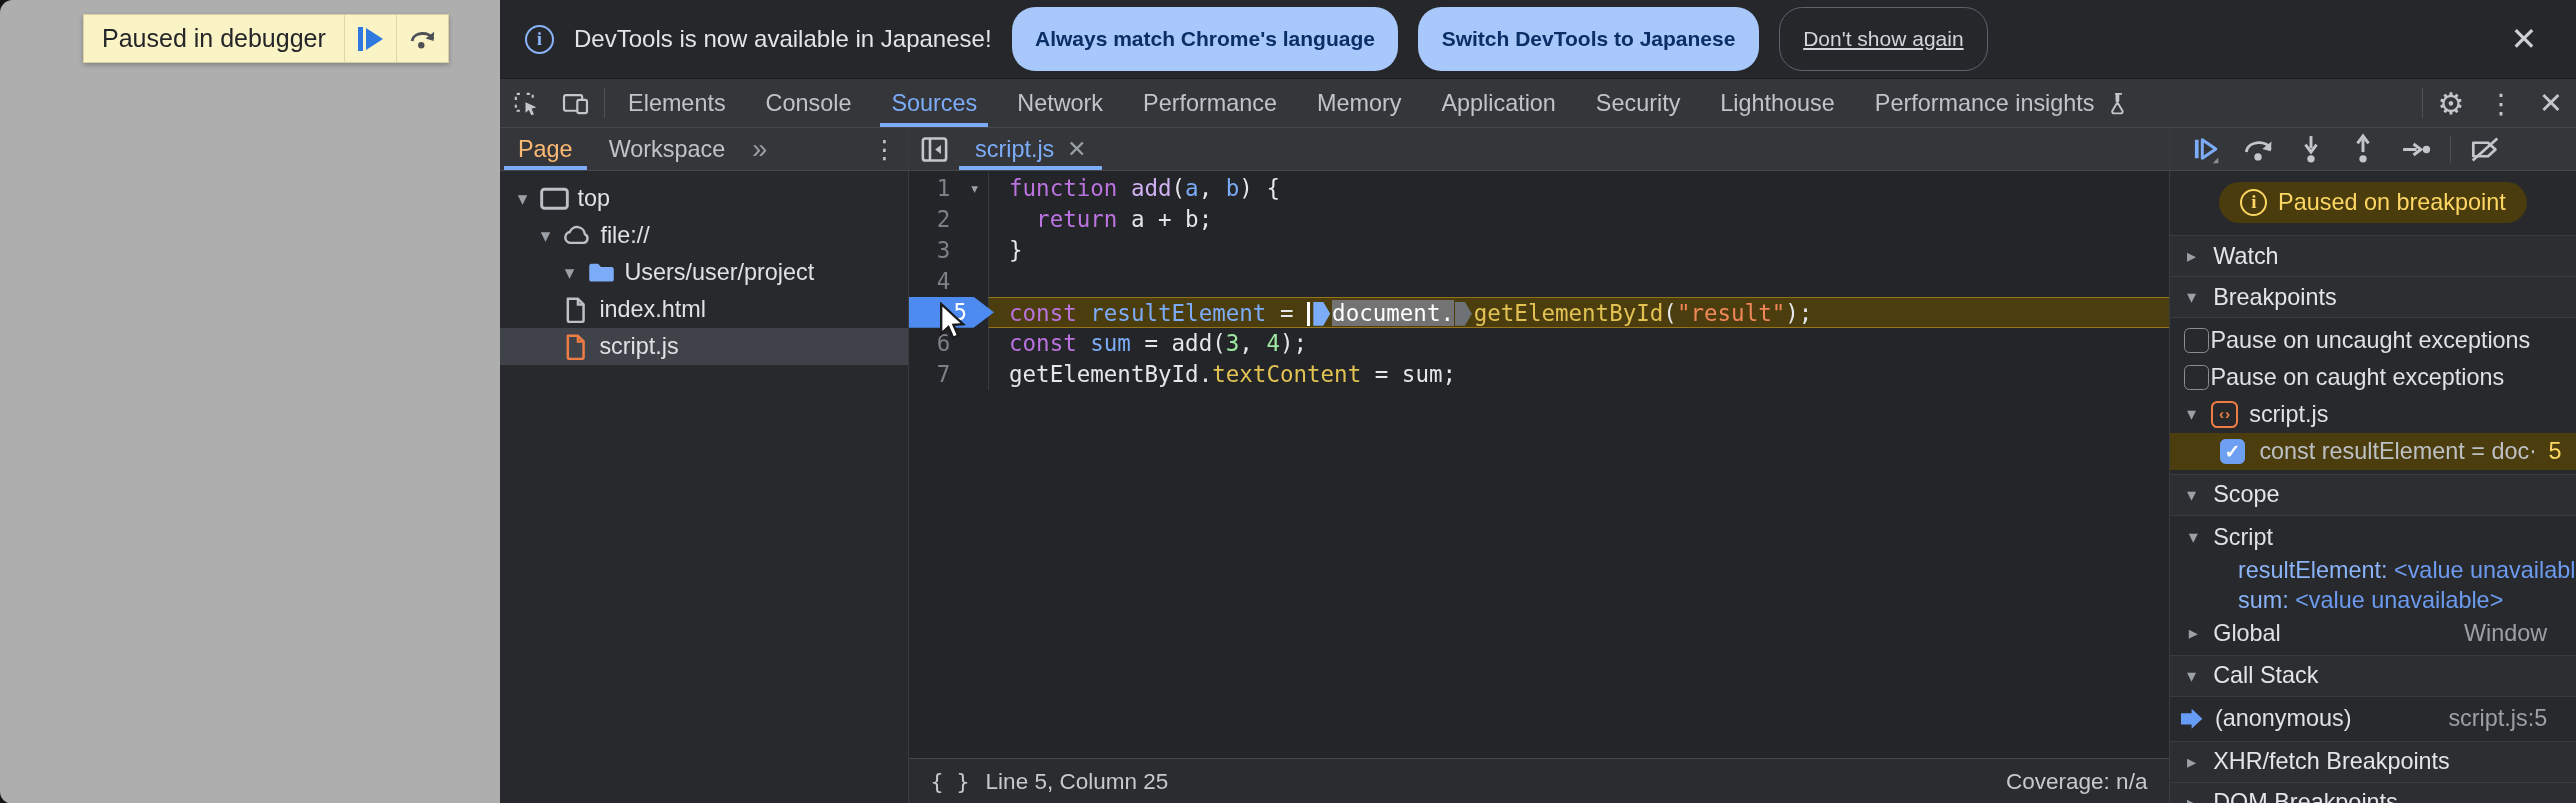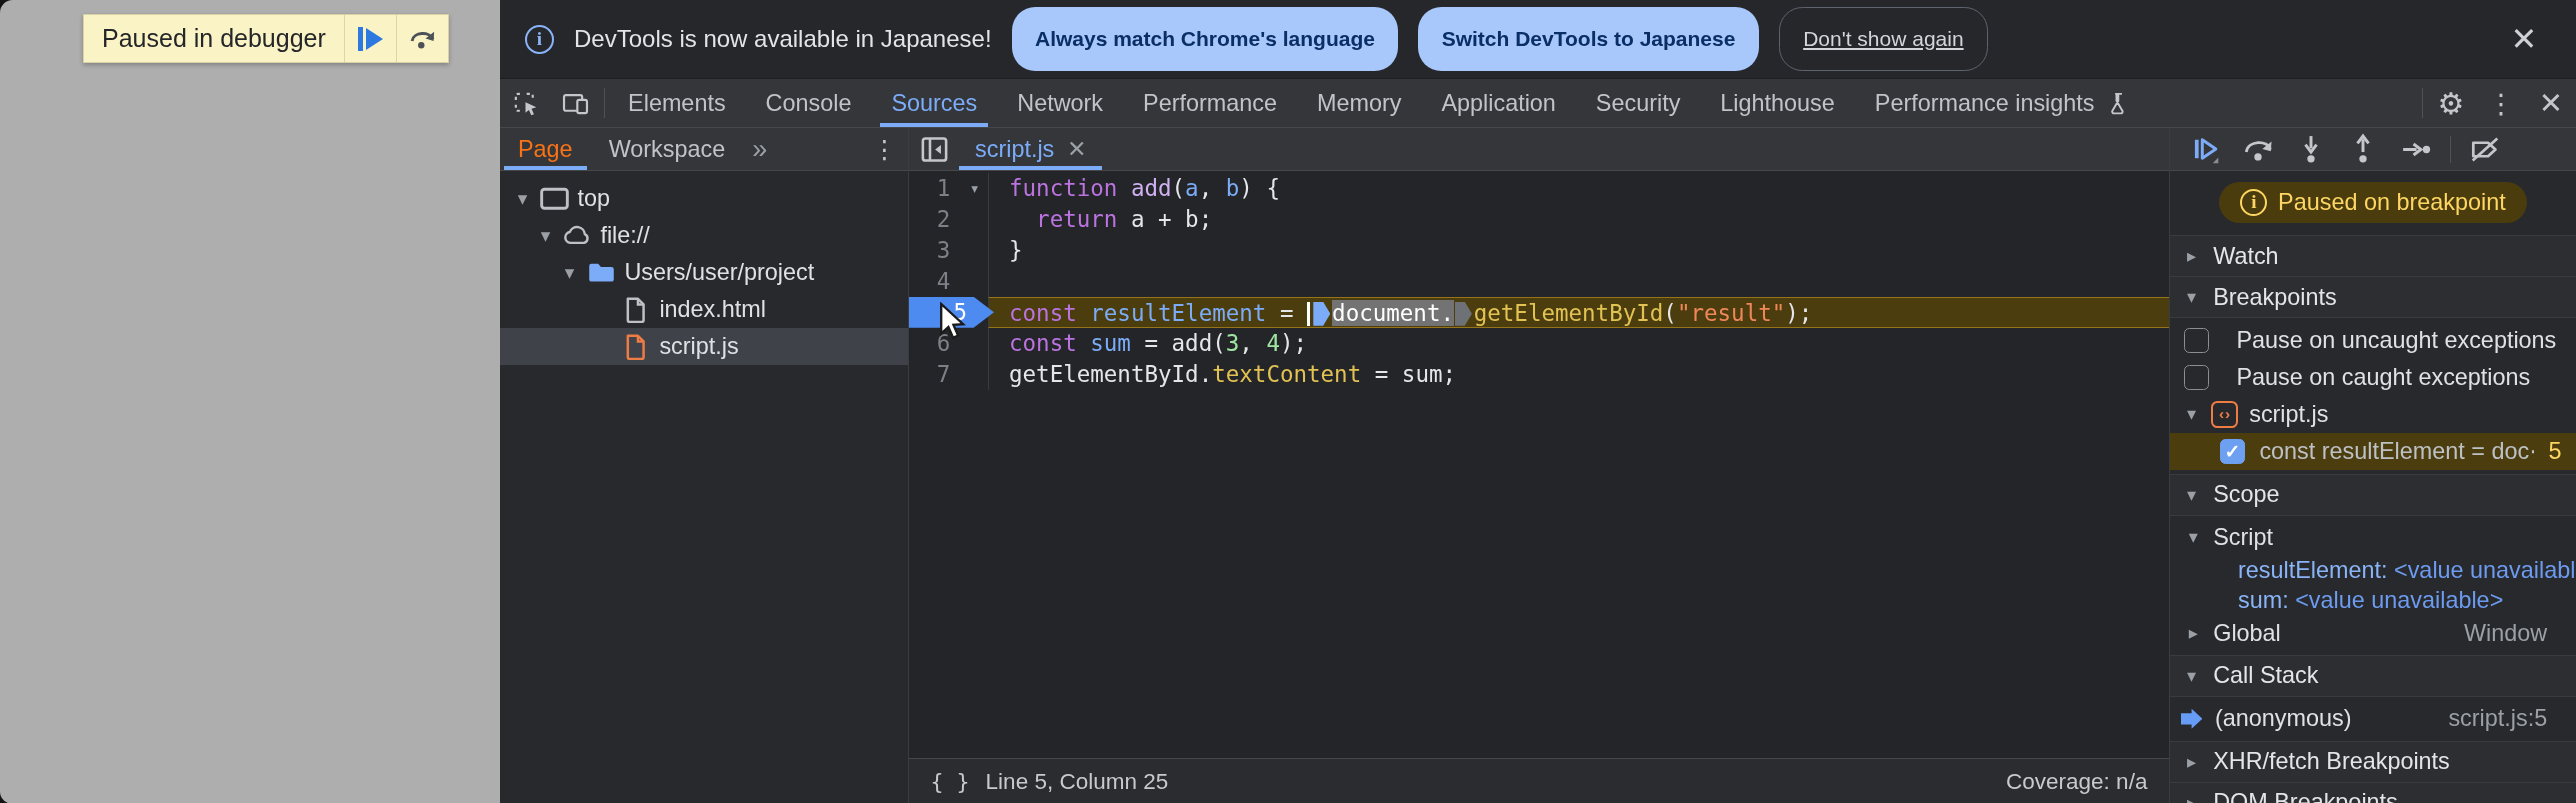--- a/index.html
+++ b/index.html
@@ -53,29 +53,29 @@
   .glyph { font-family:"DejaVu Sans", sans-serif; }
   .gear-g { font-size:30px; } .kebab-g { font-size:27px; } .close-g { font-size:29px; }
 
   
   .main { display:flex; height:676px; }
 
   
   .navigator { width:409px; background:#28292c; border-right:0.9px solid #3b3c40; display:flex; flex-direction:column; }
   .nav-header { height:43px; background:#35363a; border-bottom:0.9px solid #46474b; display:flex; align-items:stretch; }
   .nav-tab { position:relative; display:flex; align-items:center; padding:0 18px; font-size:23.4px; color:#c0c3c8; cursor:pointer; }
-  .nav-tab.active { color:#f97316; }
+  .nav-tab.active { color:#fdba74; }
   .nav-tab.active::after { content:""; position:absolute; left:3.6px; right:3.6px; bottom:0; height:3.6px; background:#7cacf8; }
   .nav-more { background:none; border:none; color:#9aa0a6; font-size:27px; cursor:pointer; padding:0 9px; }
   .nav-kebab { margin-left:auto; background:none; border:none; color:#c3c6ca; font-size:25px; cursor:pointer; width:47px; }
   .tree { padding-top:9px; font-size:23.4px; color:#dfe1e5; }
   .tree-row { height:37px; display:flex; align-items:center; cursor:pointer; }
   .tree-row.selected { background:#3f4349; }
   .tw { width:27px; text-align:center; color:#9aa0a6; font-size:19px; flex:0 0 auto; }
-  .d0 { padding-left:9px; } .d1 { padding-left:32px; } .d2 { padding-left:56px; } .d3 { padding-left:118px; }
+  .d0 { padding-left:9px; } .d1 { padding-left:32px; } .d2 { padding-left:56px; } .d3 { padding-left:58px; }
   .ticon { width:36px; display:flex; align-items:center; justify-content:center; flex:0 0 auto; }
   .tlabel { margin-left:5.4px; white-space:nowrap; }
 
   
   .editor { flex:1; display:flex; flex-direction:column; background:#242528; position:relative; }
   .editor-tabs { height:43px; background:#35363a; border-bottom:0.9px solid #46474b; display:flex; align-items:stretch; }
   .ed-tab { position:relative; display:flex; align-items:center; gap:12.6px; padding:0 16px; font-size:23.4px;
             color:#7cacf8; cursor:pointer; }
   .ed-tab::after { content:""; position:absolute; left:0; right:0; bottom:0; height:4.5px; background:#7cacf8; }
   .tab-close { color:#9aa0a6; font-size:23.4px; }
@@ -112,21 +112,21 @@
             display:flex; align-items:center; justify-content:center; }
   .rp-div { width:0.9px; height:27px; background:#505155; margin:0 5.4px; }
   .rp-body { flex:1; overflow:hidden; }
   .pill-row { display:flex; justify-content:center; padding:10.8px 0 12.6px; }
   .paused-pill { background:#4b3c0d; color:#fdd663; height:41px; border-radius:21.6px; padding:0 21.6px;
                  display:flex; align-items:center; gap:10.8px; font-size:23.4px; }
   .sec-header { height:41px; display:flex; align-items:center; gap:12.6px; padding:0 12.6px;
                 border-top:0.9px solid #3a3b3e; background:#2d2e32; color:#e3e5e8; font-size:23.4px; cursor:pointer; }
   .arr { color:#9aa0a6; font-size:18px; width:18px; text-align:center; }
   .sec-body { font-size:23.4px; color:#dfe1e5; border-top:0.9px solid #3a3b3e; padding:3.6px 0; }
-  .chk-row { height:37px; display:flex; align-items:center; gap:27px; padding:0 14.4px; cursor:pointer; }
+  .chk-row { height:37px; display:flex; align-items:center; gap:1px; padding:0 14.4px; cursor:pointer; }
   .checkbox { width:25px; height:25px; border:1.8px solid #8a8d91; border-radius:5.4px; flex:0 0 auto;
               display:flex; align-items:center; justify-content:center; }
   .checkbox.checked { background:#6ea0f2; border-color:#6ea0f2; color:#fff; font-size:19px; font-weight:700; }
   .group-row { height:37px; display:flex; align-items:center; gap:10.8px; padding:0 12.6px; cursor:pointer; }
   .js-icon { width:27px; height:27px; border:2.7px solid #ee7d45; border-radius:6.3px; color:#ee7d45;
              display:flex; align-items:center; justify-content:center; font-size:15.3px; font-weight:700; letter-spacing:0.9px; }
   .bp-row { height:37px; display:flex; align-items:center; gap:14.4px; padding:0 14.4px 0 50px;
             background:#4b3d0e; cursor:pointer; }
   .bp-code { color:#bdc1c6; flex:1; white-space:nowrap; overflow:hidden; }
   .bp-line { color:#fdd663; }

